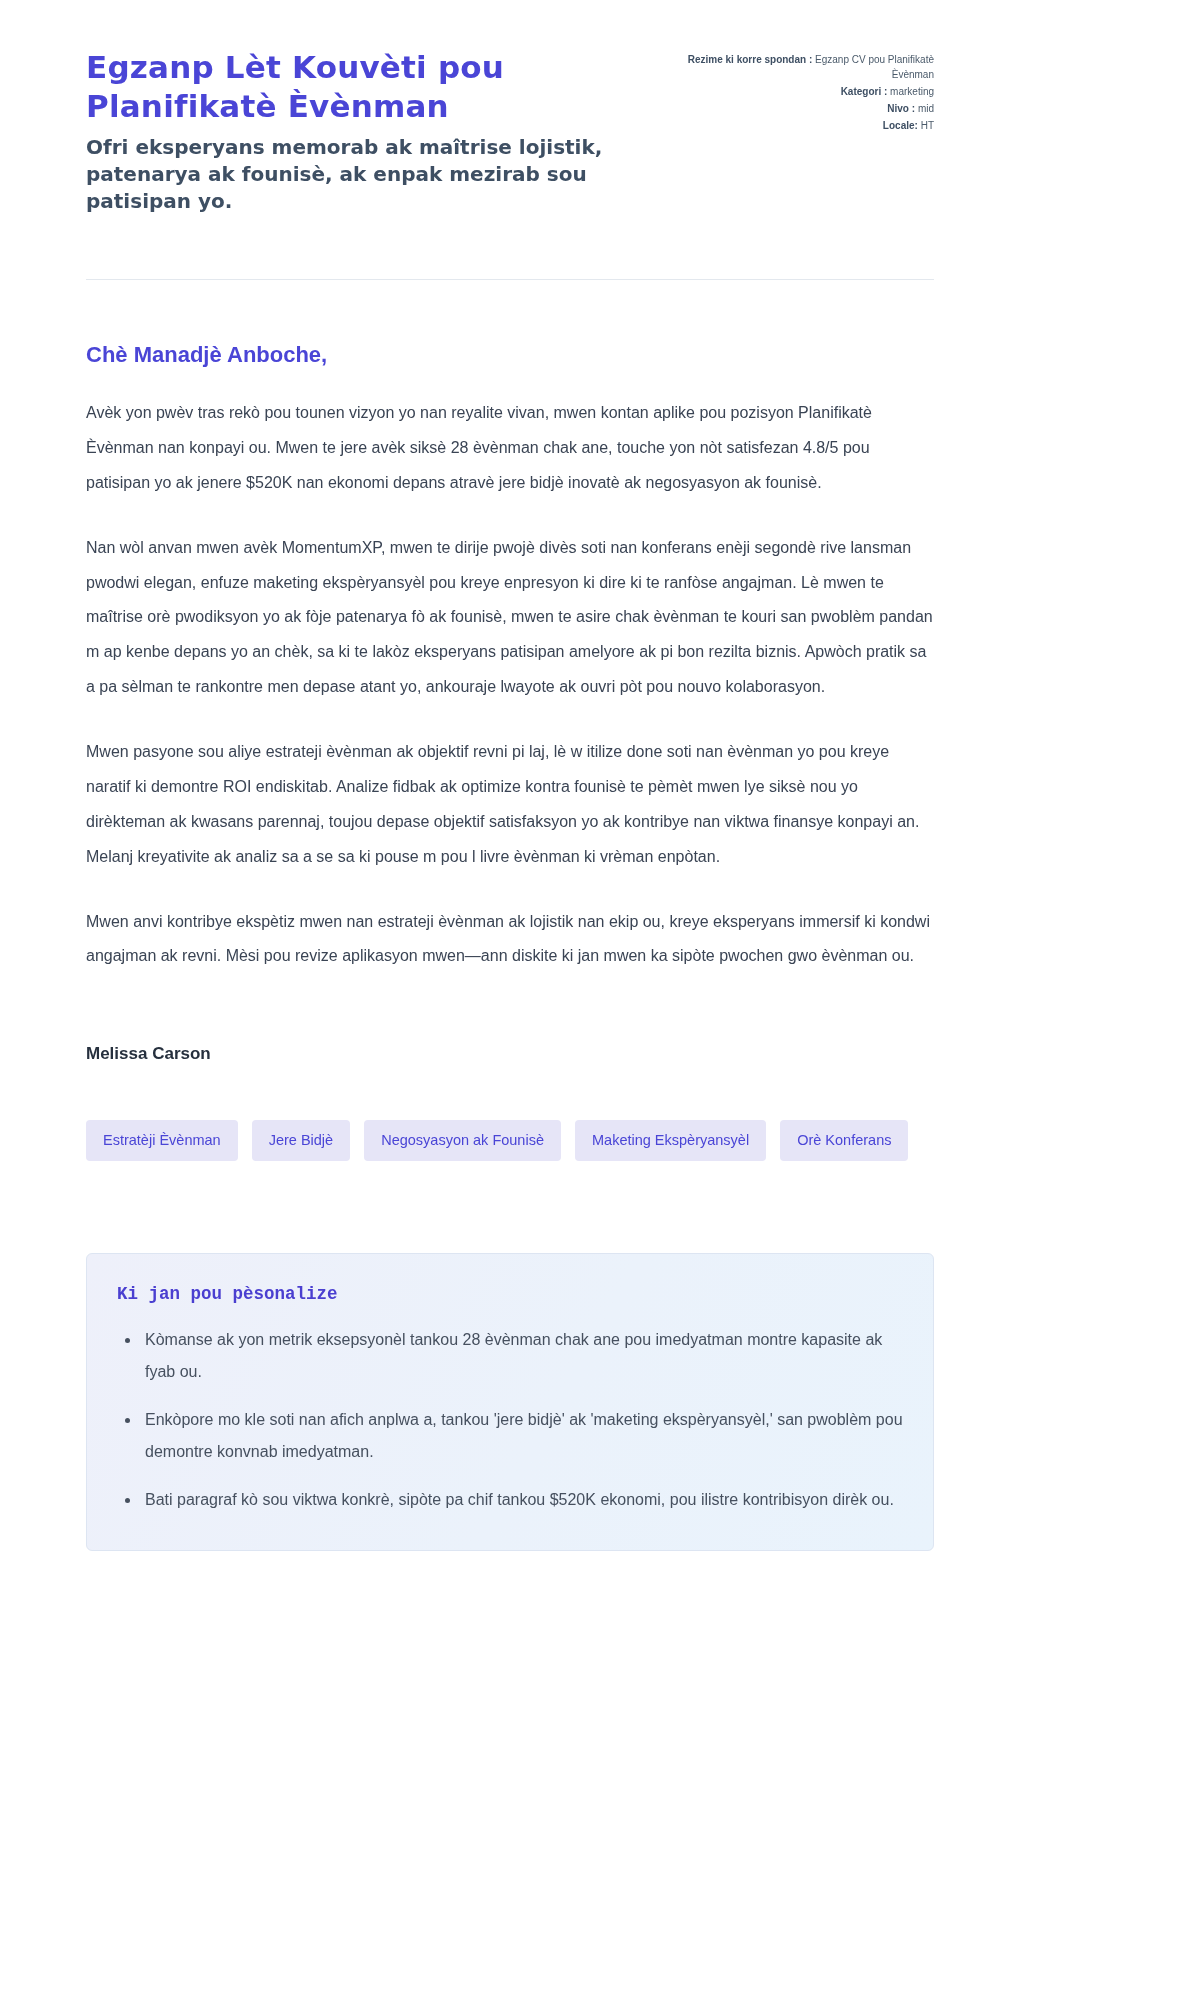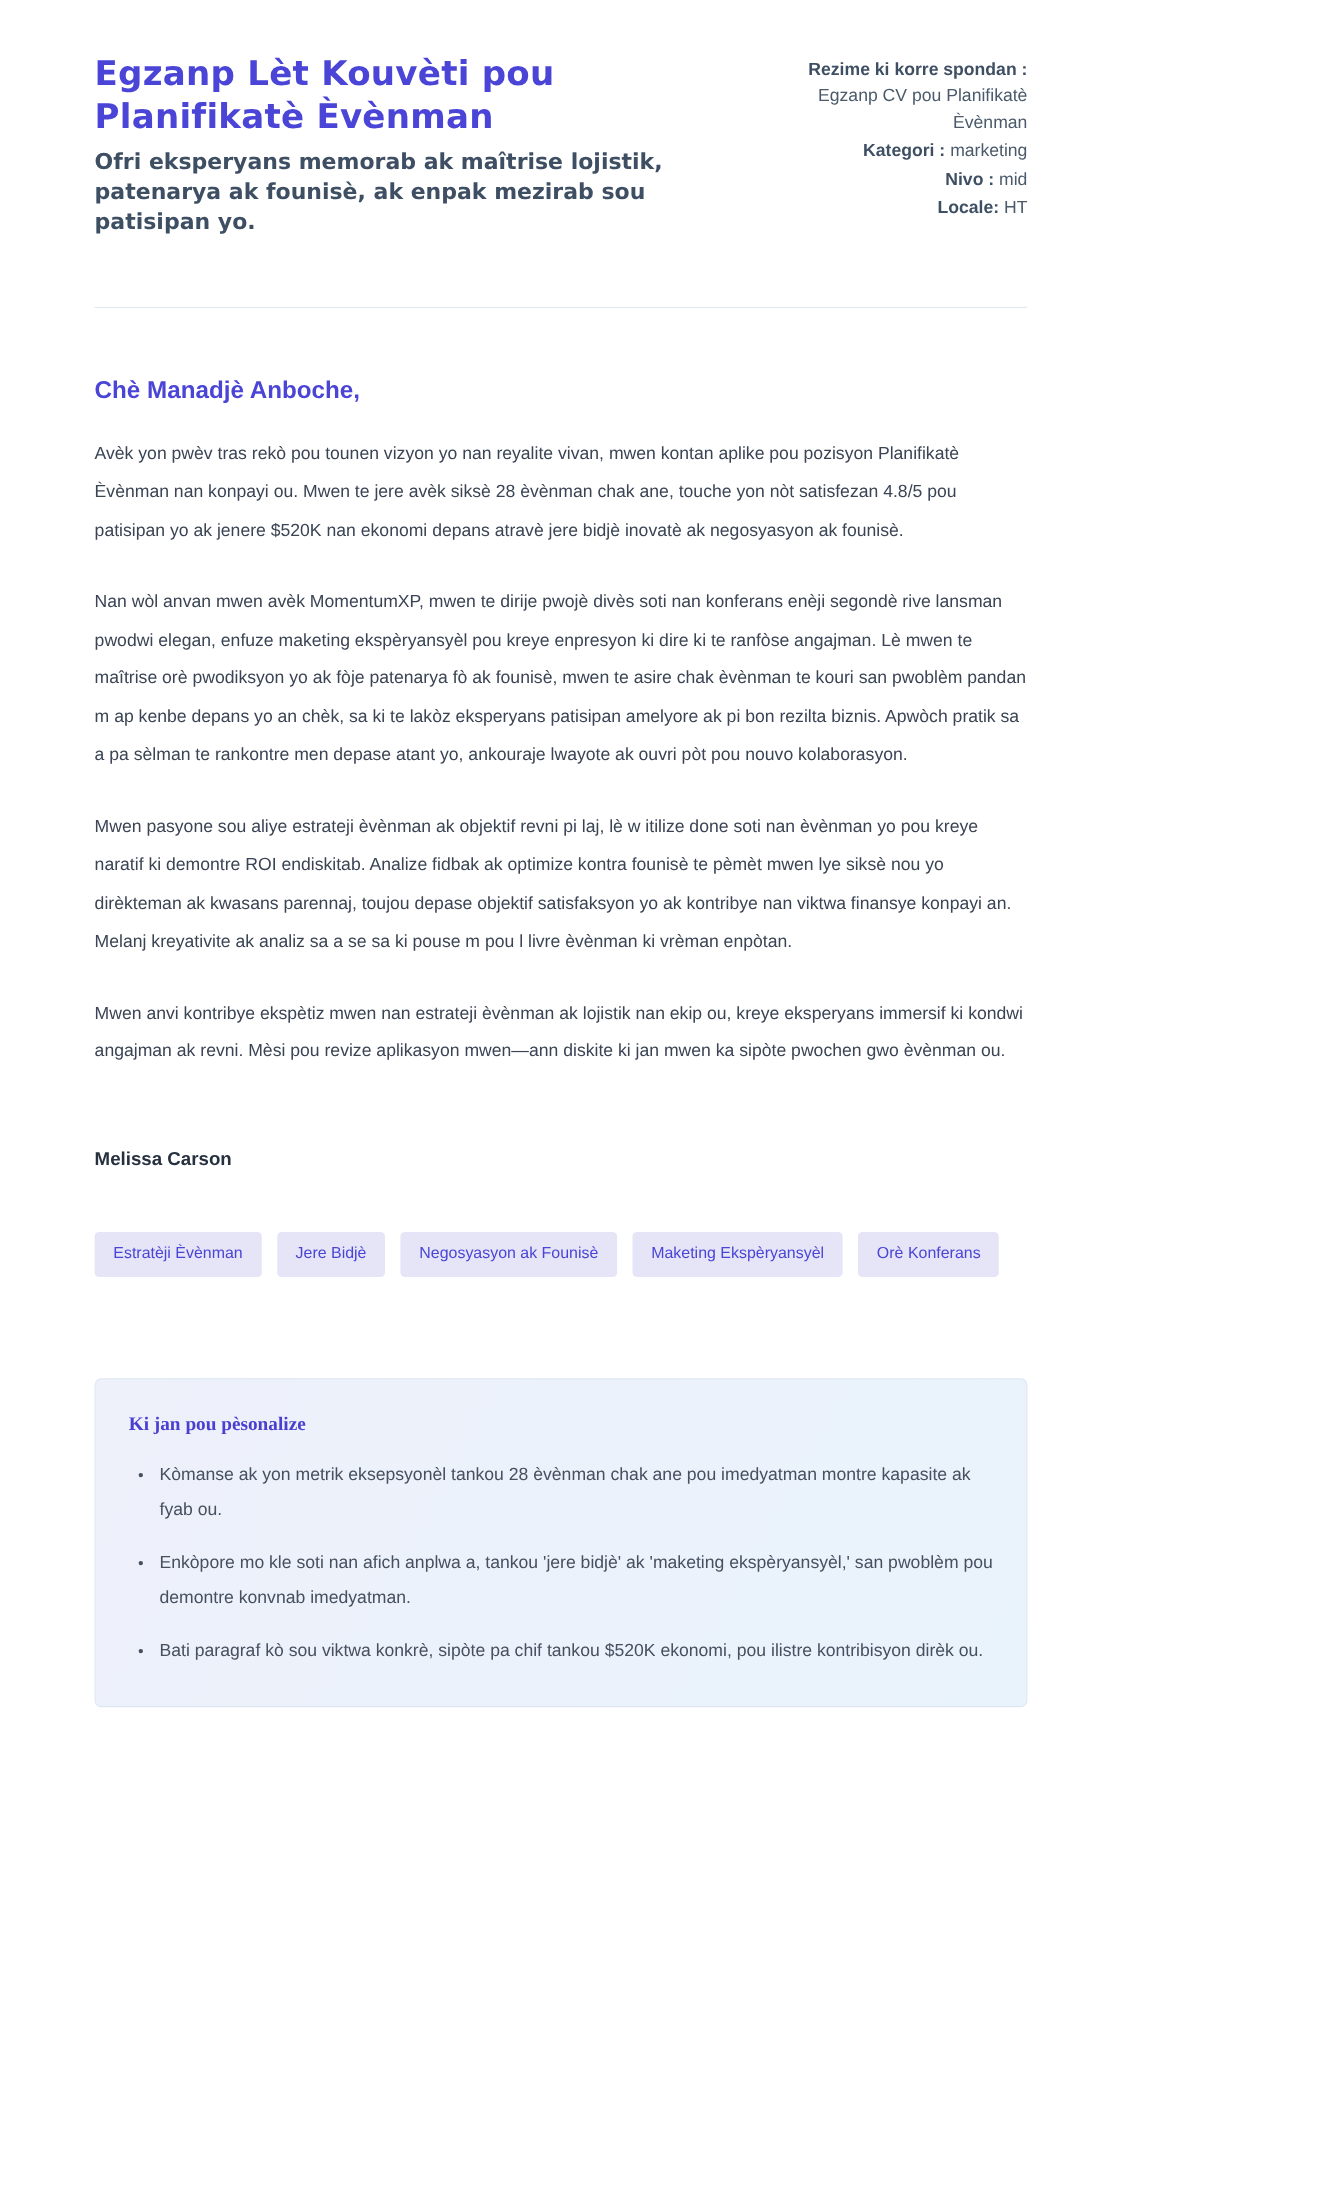--- a/index.html
+++ b/index.html
@@ -37,21 +37,21 @@
     font-family: "DejaVu Sans", "Liberation Sans", sans-serif;
     font-size: 20px;
     line-height: 1.35;
     font-weight: bold;
     color: #3e4f63;
   }
   .doc-meta {
     flex: 0 0 auto;
     max-width: 250px;
     text-align: right;
-    font-size: 16px;
+    font-size: 10px;
     line-height: 1.5;
     color: #4a5a6a;
     padding-top: 4px;
   }
   .doc-meta .meta-row { margin-bottom: 2px; }
   .doc-meta .meta-label {
     font-weight: bold;
     color: #3e4f63;
   }
 
@@ -110,21 +110,21 @@
 
   
   .tips {
     margin-top: 92px;
     background: linear-gradient(120deg, #eef0fa 0%, #ebf2fb 55%, #e9f3fc 100%);
     border: 1px solid #dde5f2;
     border-radius: 6px;
     padding: 30px 30px 34px 30px;
   }
   .tips-title {
-    font-family: Liberation Serif, serif;
+    font-family: Liberation Mono, monospace;
     font-size: 17.5px;
     font-weight: bold;
     color: #4a3fd0;
     margin-bottom: 20px;
   }
   .tips ul {
     list-style: disc outside;
     padding-left: 24px;
   }
   .tips li {

